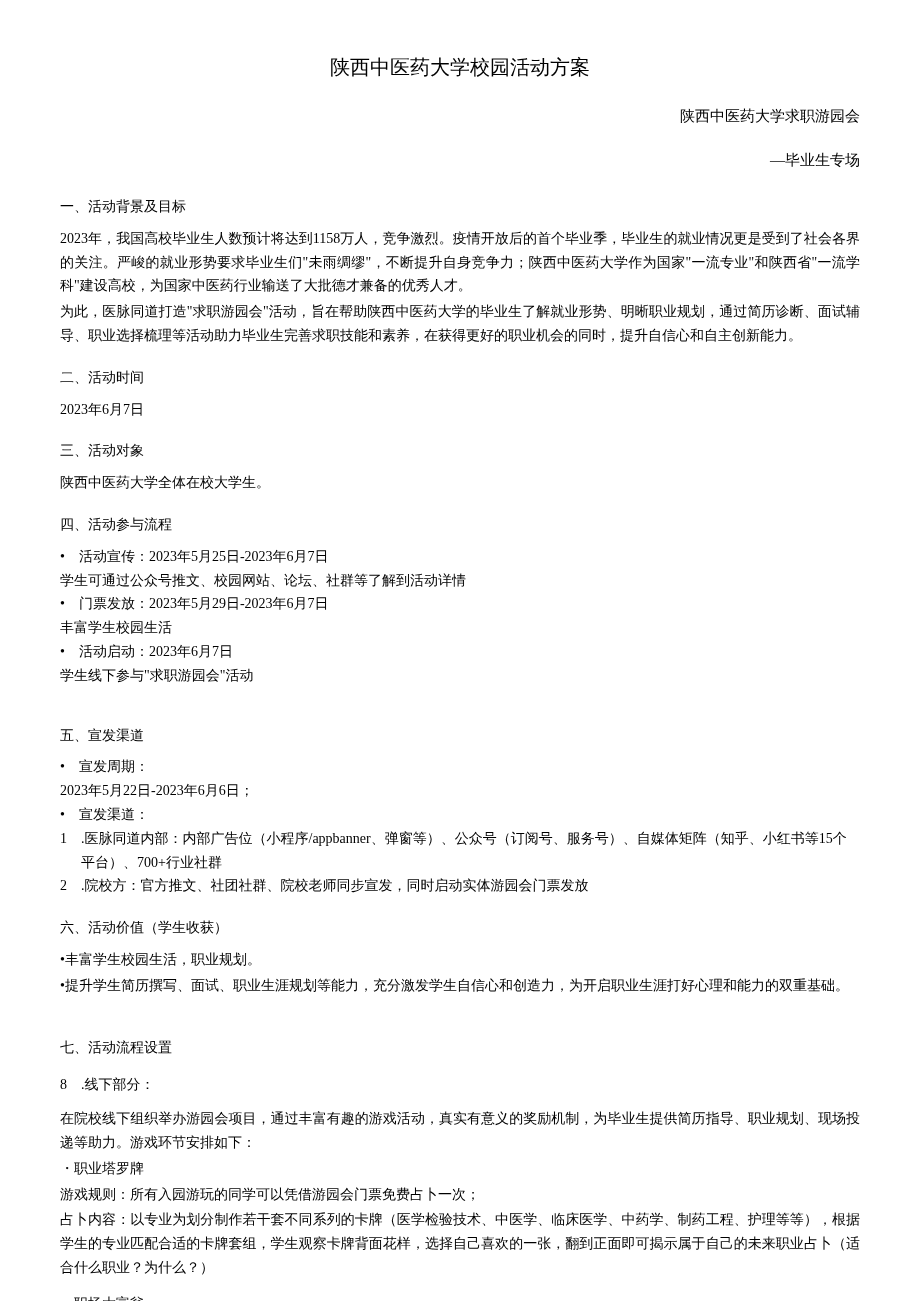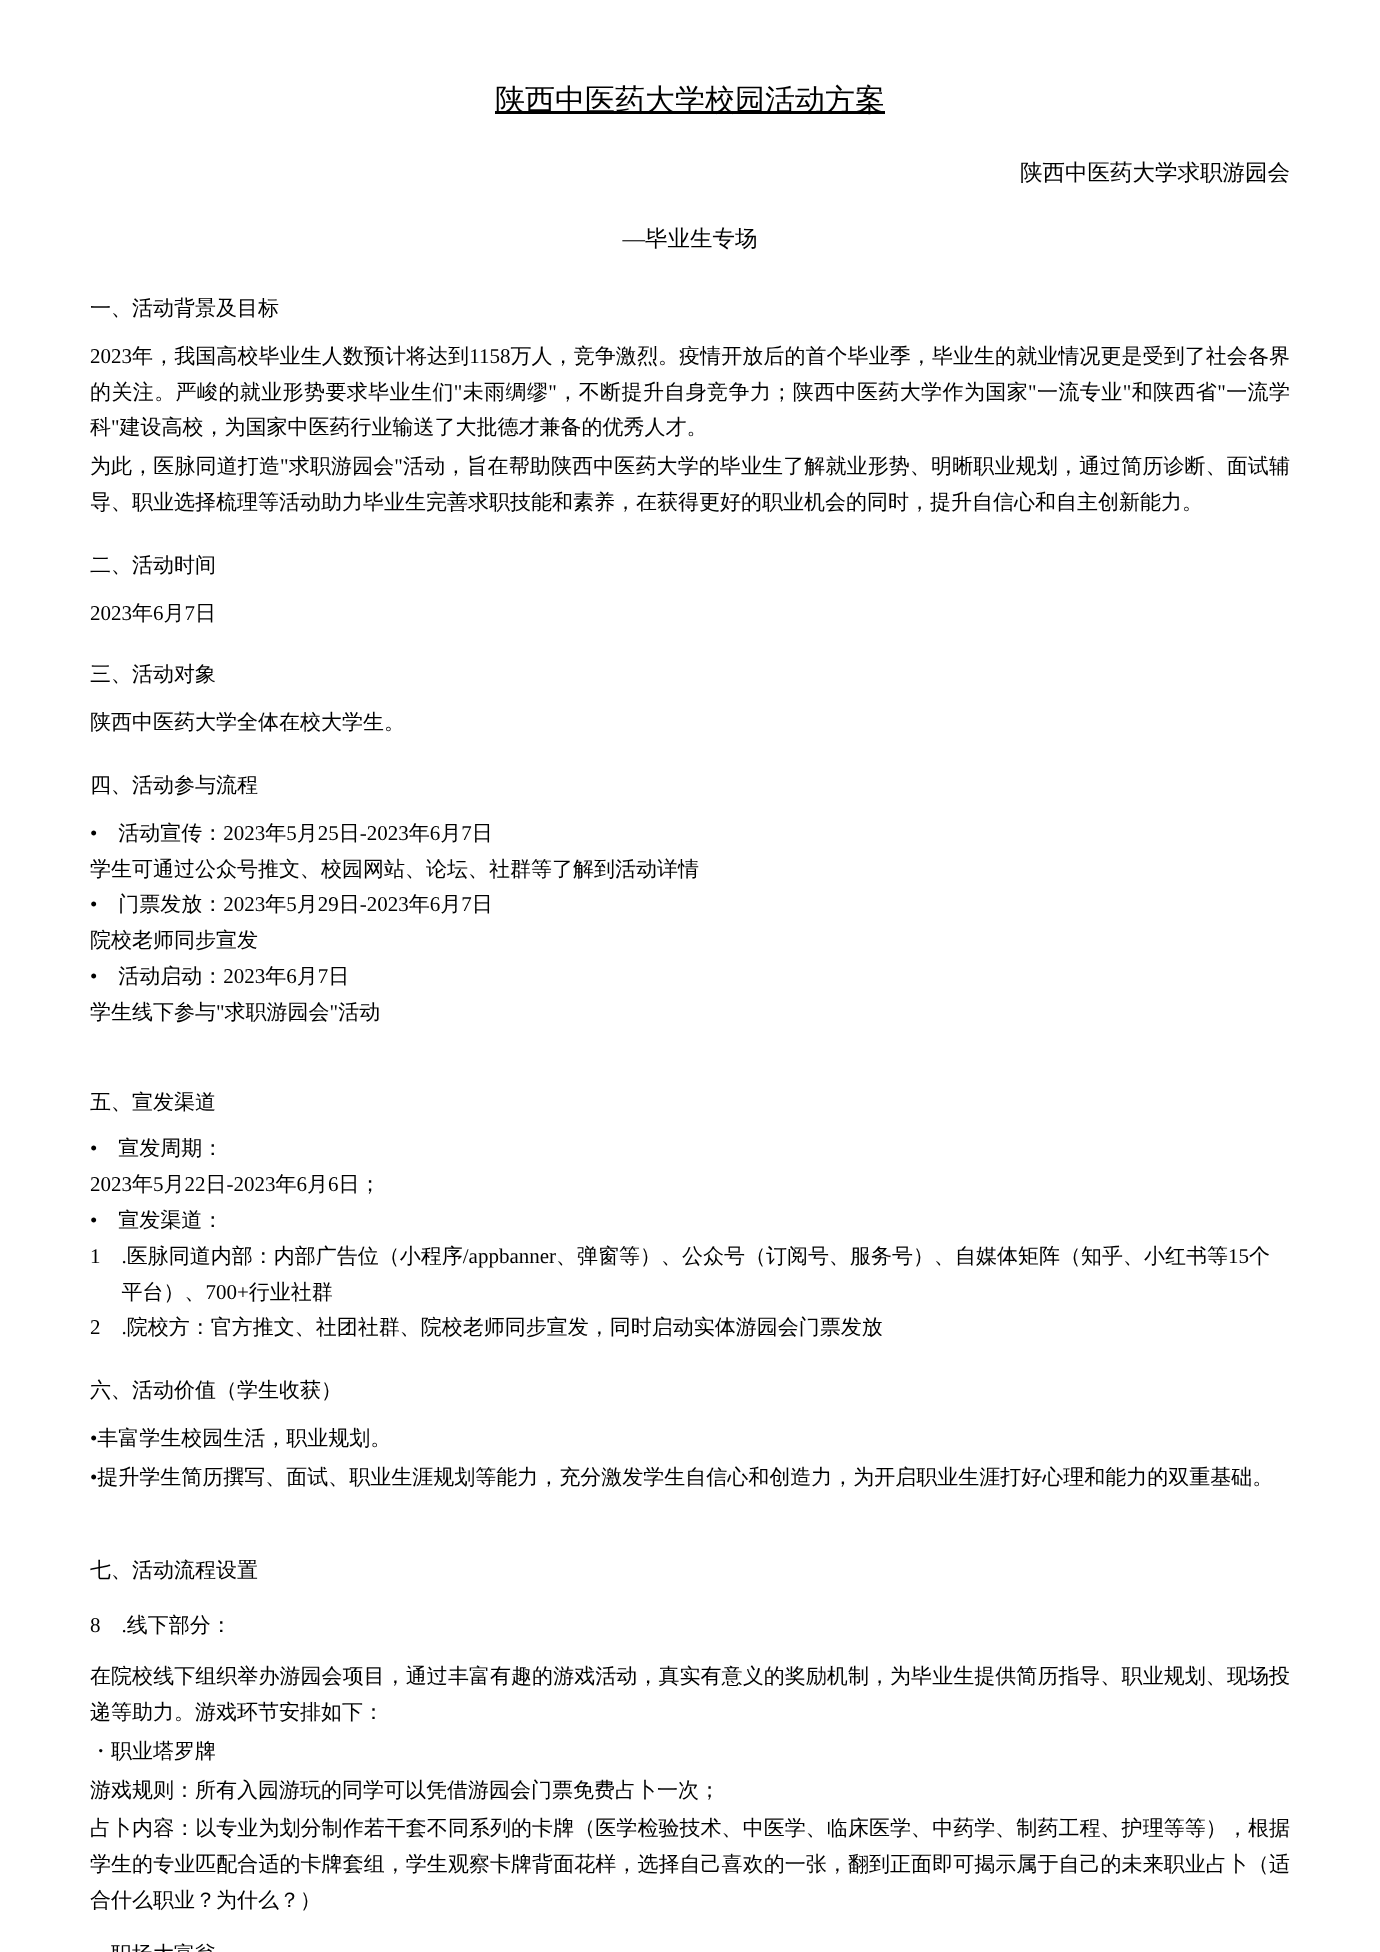--- a/index.html
+++ b/index.html
@@ -10,29 +10,28 @@
     background: #fff;
     margin: 0;
     padding: 50px 60px;
     width: 800px;
   }
   .title-main {
     text-align: center;
     font-size: 20px;
     font-weight: normal;
     margin-bottom: 20px;
-    text-decoration: underline;
   }
   .title-sub {
     text-align: right;
     font-size: 15px;
     margin-bottom: 18px;
   }
   .title-sub2 {
-    text-align: center;
+    text-align: right;
     font-size: 15px;
     margin-bottom: 22px;
   }
   .section-heading {
     font-size: 14px;
     margin-top: 18px;
     margin-bottom: 8px;
   }
   .para {
     margin: 0 0 2px 0;
@@ -75,21 +74,21 @@
 
 <div class="section-heading">三、活动对象</div>
 <div class="block">
   <p class="para">陕西中医药大学全体在校大学生。</p>
 </div>
 
 <div class="section-heading">四、活动参与流程</div>
 <p class="bullet-line">•　活动宣传：2023年5月25日-2023年6月7日</p>
 <p class="bullet-line">学生可通过公众号推文、校园网站、论坛、社群等了解到活动详情</p>
 <p class="bullet-line">•　门票发放：2023年5月29日-2023年6月7日</p>
-<p class="bullet-line">院校老师同步宣发</p>
+<p class="bullet-line">丰富学生校园生活</p>
 <p class="bullet-line">•　活动启动：2023年6月7日</p>
 <p class="bullet-line">学生线下参与"求职游园会"活动</p>
 
 <div style="height:18px"></div>
 
 <div class="section-heading">五、宣发渠道</div>
 <p class="bullet-line">•　宣发周期：</p>
 <p class="bullet-line">2023年5月22日-2023年6月6日；</p>
 <p class="bullet-line">•　宣发渠道：</p>
 <p class="num-item">1　.医脉同道内部：内部广告位（小程序/appbanner、弹窗等）、公众号（订阅号、服务号）、自媒体矩阵（知乎、小红书等15个平台）、700+行业社群</p>

